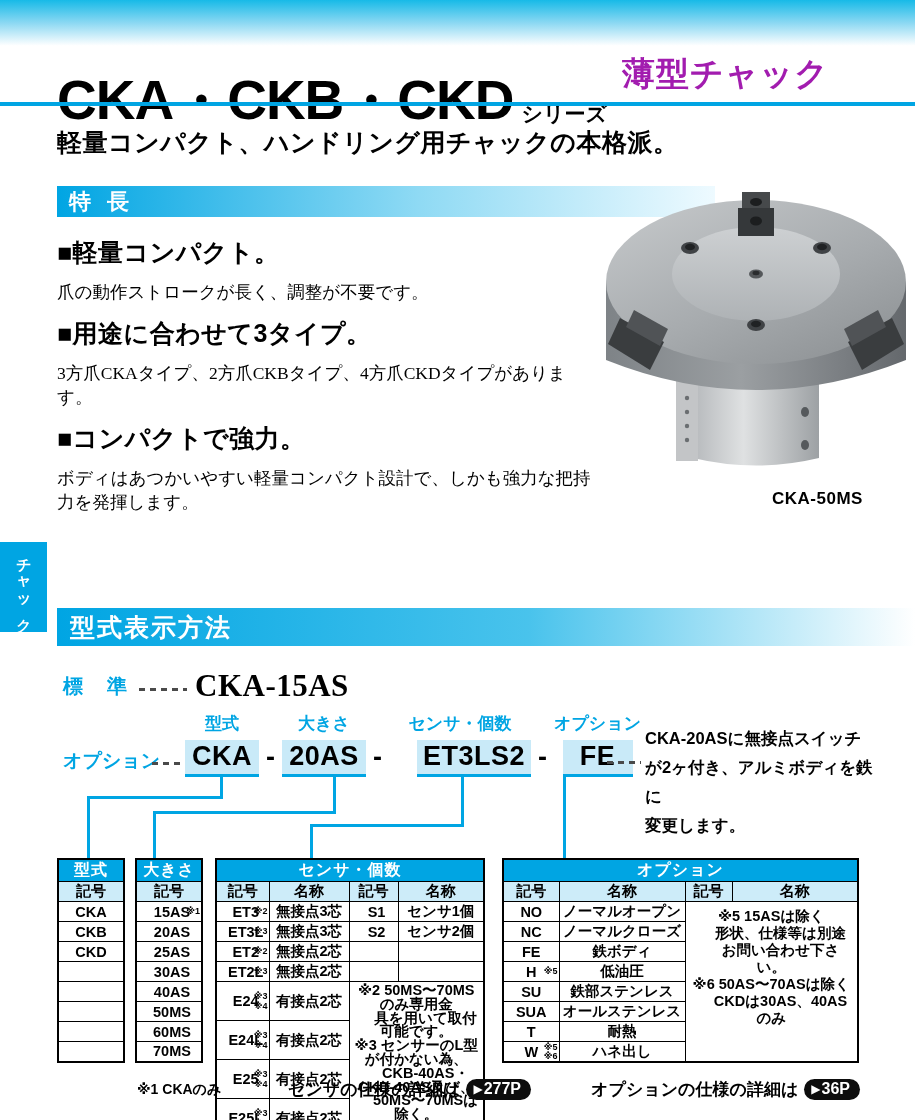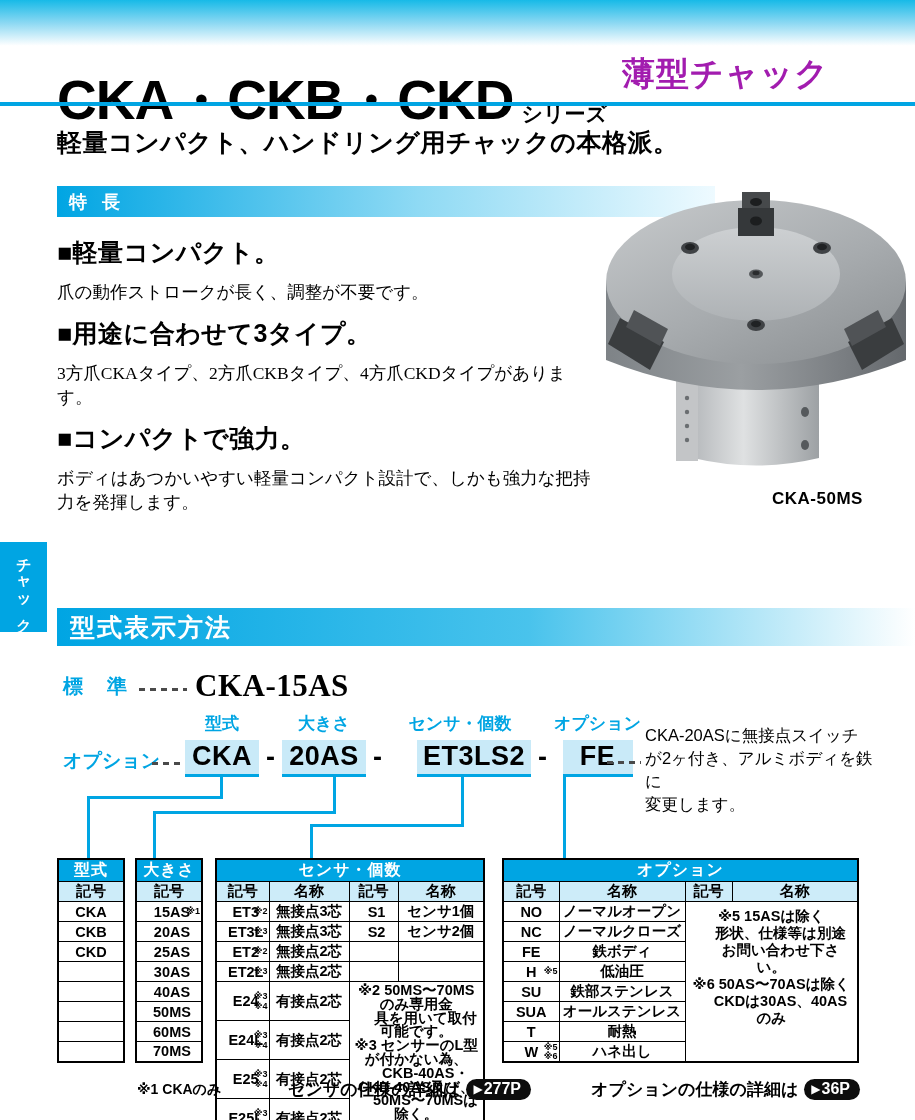--- a/index.html
+++ b/index.html
@@ -13,21 +13,21 @@
   .title-row { position:absolute; left:57px; top:30px; display:flex; align-items:flex-end;margin-top:43px; }
   .series-title { font-size:55px; font-weight:900; letter-spacing:-1px; line-height:1; }
   .series-suffix { font-size:21px; font-weight:800; margin-left:8px; }
   .category { position:absolute; left:622px; top:52px; font-size:33px; font-weight:900; color:#a21caf; letter-spacing:1px; }
   .cyan-rule { position:absolute; left:0; top:102px; width:915px; height:4px; background:#00a5e3; }
   .tagline { position:absolute; left:57px; top:126px; font-size:25px; font-weight:800; letter-spacing:0.5px; }
 
   
   .bar { position:absolute; height:31px; color:#fff; font-weight:800;
     display:flex; align-items:center; padding-left:12px; }
-  .features-bar { left:57px; top:186px; width:658px; font-size:18px; letter-spacing:5px;
+  .features-bar { left:57px; top:186px; width:658px; font-size:22px; letter-spacing:5px;
     background:linear-gradient(90deg,#00a5e3 0%,#8fdaf4 55%,#eefaff 100%); }
   .model-bar { left:57px; top:608px; width:858px; height:38px; font-size:25px; letter-spacing:2px;
     background:linear-gradient(90deg,#00a5e3 0%,#49c3ec 55%,#ffffff 100%); position:absolute;
     color:#fff; font-weight:800; display:flex; align-items:center; padding-left:13px; }
 
   
   .features { position:absolute; left:57px; top:226px; width:540px; }
   .feat-title { font-size:25px; font-weight:900; margin:10px 0 11px; letter-spacing:0.5px; }
   .feat-body { font-family:Liberation Serif, serif; font-size:17.5px; line-height:24px; margin:0 0 13px; }
 
@@ -50,21 +50,21 @@
   .opt-label { position:absolute; left:63px; top:748px; color:#00a5e3; font-size:19px; font-weight:800; }
   .opt-leader { position:absolute; left:152px; top:762px; width:30px; }
   .segments { position:absolute; left:185px; top:712px; display:flex; align-items:flex-start; }
   .seg { display:flex; flex-direction:column; align-items:center; }
   .seg-label { color:#00a5e3; font-size:17px; font-weight:800; height:28px; white-space:nowrap; }
   .seg-box { background:#c9eaf8; border-bottom:3px solid #00a5e3; font-size:27px; font-weight:900;
     height:37px; line-height:33px; text-align:center; padding:0 6px; letter-spacing:0.5px; }
   .seg-dash { font-size:27px; font-weight:900; padding:30px 7px 0; }
   .w-cka{min-width:74px;} .w-size{min-width:84px;} .w-sensor{min-width:108px;margin-left:28px;} .w-fe{min-width:70px;}
   .fe-leader { position:absolute; left:607px; top:761px; width:34px; }
-  .model-desc { position:absolute; left:645px; top:724px; width:230px; font-size:16.5px; line-height:23px; white-space:pre-line; }
+  .model-desc { position:absolute; left:645px; top:724px; width:230px; font-size:16.5px; line-height:29px; white-space:pre-line;font-weight:bold; }
 
   
   .cv { position:absolute; width:3px; background:#00a5e3; }
   .ch { position:absolute; height:3px; background:#00a5e3; }
 
   
   table.spec { position:absolute; top:858px; border-collapse:collapse; table-layout:fixed; background:#fff; border:2px solid #000; }
   table.spec th, table.spec td { border:1px solid #000; overflow:hidden; }
   tr.hdr th { background:#00a5e3; color:#fff; font-size:16px; font-weight:800; height:22px; text-align:center; letter-spacing:1px; }
   tr.sub td { background:#cdecf9; font-size:15px; font-weight:700; height:20px; text-align:center; }

